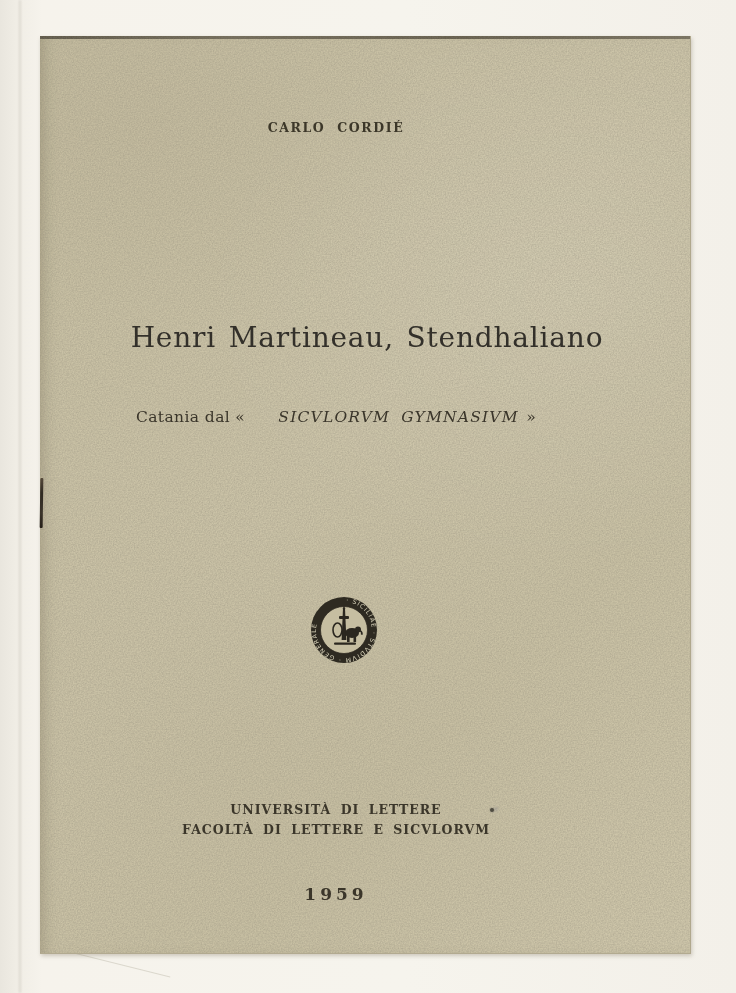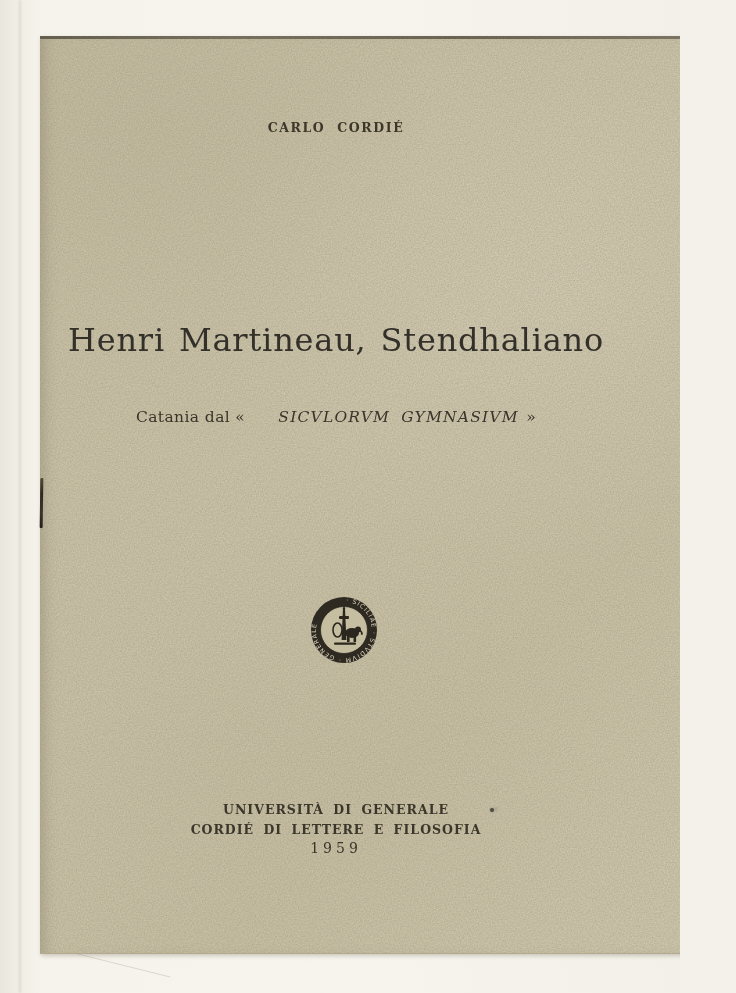--- a/index.html
+++ b/index.html
@@ -1,17 +1,17 @@
 <!DOCTYPE html>
 <html><head>
 <meta charset="utf-8">
 <style>
   html,body{margin:0;padding:0;background:#f4f1ea;}
   .stage{
-    position:relative;width:680px;height:993px;overflow:hidden;
+    position:relative;width:736px;height:993px;overflow:hidden;
     background:linear-gradient(90deg,#e9e6de 0px,#f0ede5 16px,#f6f3ec 42px,#f6f4ed 55%,#f3f0e9 100%);
     font-family:"DejaVu Serif","Liberation Serif",serif;
   }
   .left-crease{
     position:absolute;left:19px;top:0;width:2px;height:993px;
     background:rgba(178,173,158,.30);filter:blur(1px);
   }
   .scratch{
     position:absolute;left:52px;top:962px;width:120px;height:1px;
     background:rgba(165,160,144,.35);transform:rotate(14deg);filter:blur(.4px);
@@ -38,29 +38,29 @@
     transform:rotate(.8deg);
   }
   .ink-speck{
     position:absolute;left:450px;top:772px;width:4px;height:4px;border-radius:50%;
     background:#3b3930;opacity:.85;
     box-shadow:0 0 2px rgba(60,60,75,.55), 4px -1px 3px rgba(90,95,130,.30);
   }
   .print-area{position:absolute;left:0;top:0;width:592px;height:917px;}
   .print-area > div{position:absolute;left:0;width:592px;text-align:center;line-height:1;}
   .author{top:86px;font-size:12.5px;font-weight:600;letter-spacing:1.6px;word-spacing:6px;color:#3c3729;}
-  .title{top:288px;font-size:32px;font-weight:500;letter-spacing:.8px;word-spacing:3px;color:#33302a;}
+  .title{top:288px;font-size:28px;font-weight:500;letter-spacing:.8px;word-spacing:3px;color:#33302a;margin-left:31px;}
   .extract{top:374px;font-size:15.5px;color:#3a352a;letter-spacing:.4px;}
   .extract .journal{font-style:italic;letter-spacing:1.2px;word-spacing:5px;font-weight:500;margin-left:27px;}
   .extract .q-open{margin:0 1px 0 5px;}
   .extract .q-close{margin-left:2px;}
   .issue{top:399px;font-size:13px;letter-spacing:.6px;word-spacing:1.5px;color:#3a352a;}
   .imprint-1{top:768px;font-size:12.5px;font-weight:700;letter-spacing:1px;word-spacing:4px;color:#3b362a;}
   .imprint-2{top:788px;font-size:12.5px;font-weight:700;letter-spacing:1px;word-spacing:4px;color:#3b362a;}
-  .year{top:805px;font-size:14px;font-weight:400;letter-spacing:4px;color:#3b362a;}
+  .year{top:850px;font-size:17px;font-weight:700;letter-spacing:4px;color:#3b362a;}
   .seal{position:absolute;left:270px;top:560px;width:68px;height:68px;}
 </style>
 </head>
 <body>
 
 <div class="stage">
   <div class="left-crease"></div>
   <div class="scratch"></div>
 
   <div class="booklet">
@@ -78,22 +78,22 @@
     <div class="ink-speck"></div>
 
     <div class="print-area">
       <div class="author">CARLO CORDIÉ</div>
 
       <div class="title">Henri Martineau, Stendhaliano</div>
 
       <div class="extract"><span>Catania dal</span><span class="q-open">«</span> <span class="journal">SICVLORVM GYMNASIVM</span> <span class="q-close">»</span></div>
 
 
-      <div class="imprint-1">UNIVERSITÀ DI GENERALE</div>
-      <div class="imprint-2">CORDIÉ DI LETTERE E FILOSOFIA</div>
+      <div class="imprint-1">UNIVERSITÀ DI LETTERE</div>
+      <div class="imprint-2">FACOLTÀ DI LETTERE E SICVLORVM</div>
       <div class="year">1959</div>
     </div>
 
     <svg class="seal" viewBox="0 0 68 68">
       <defs>
         <path id="seal-ring-path" d="M 34 6 A 28 28 0 1 1 33.99 6"></path>
       </defs>
       <circle cx="34" cy="34" r="33" fill="#2e2a21"></circle>
       <circle cx="34" cy="34" r="23.5" fill="#c6bea1"></circle>
       <circle cx="34" cy="34" r="23.5" fill="none" stroke="#2e2a21" stroke-width="0.8"></circle>

